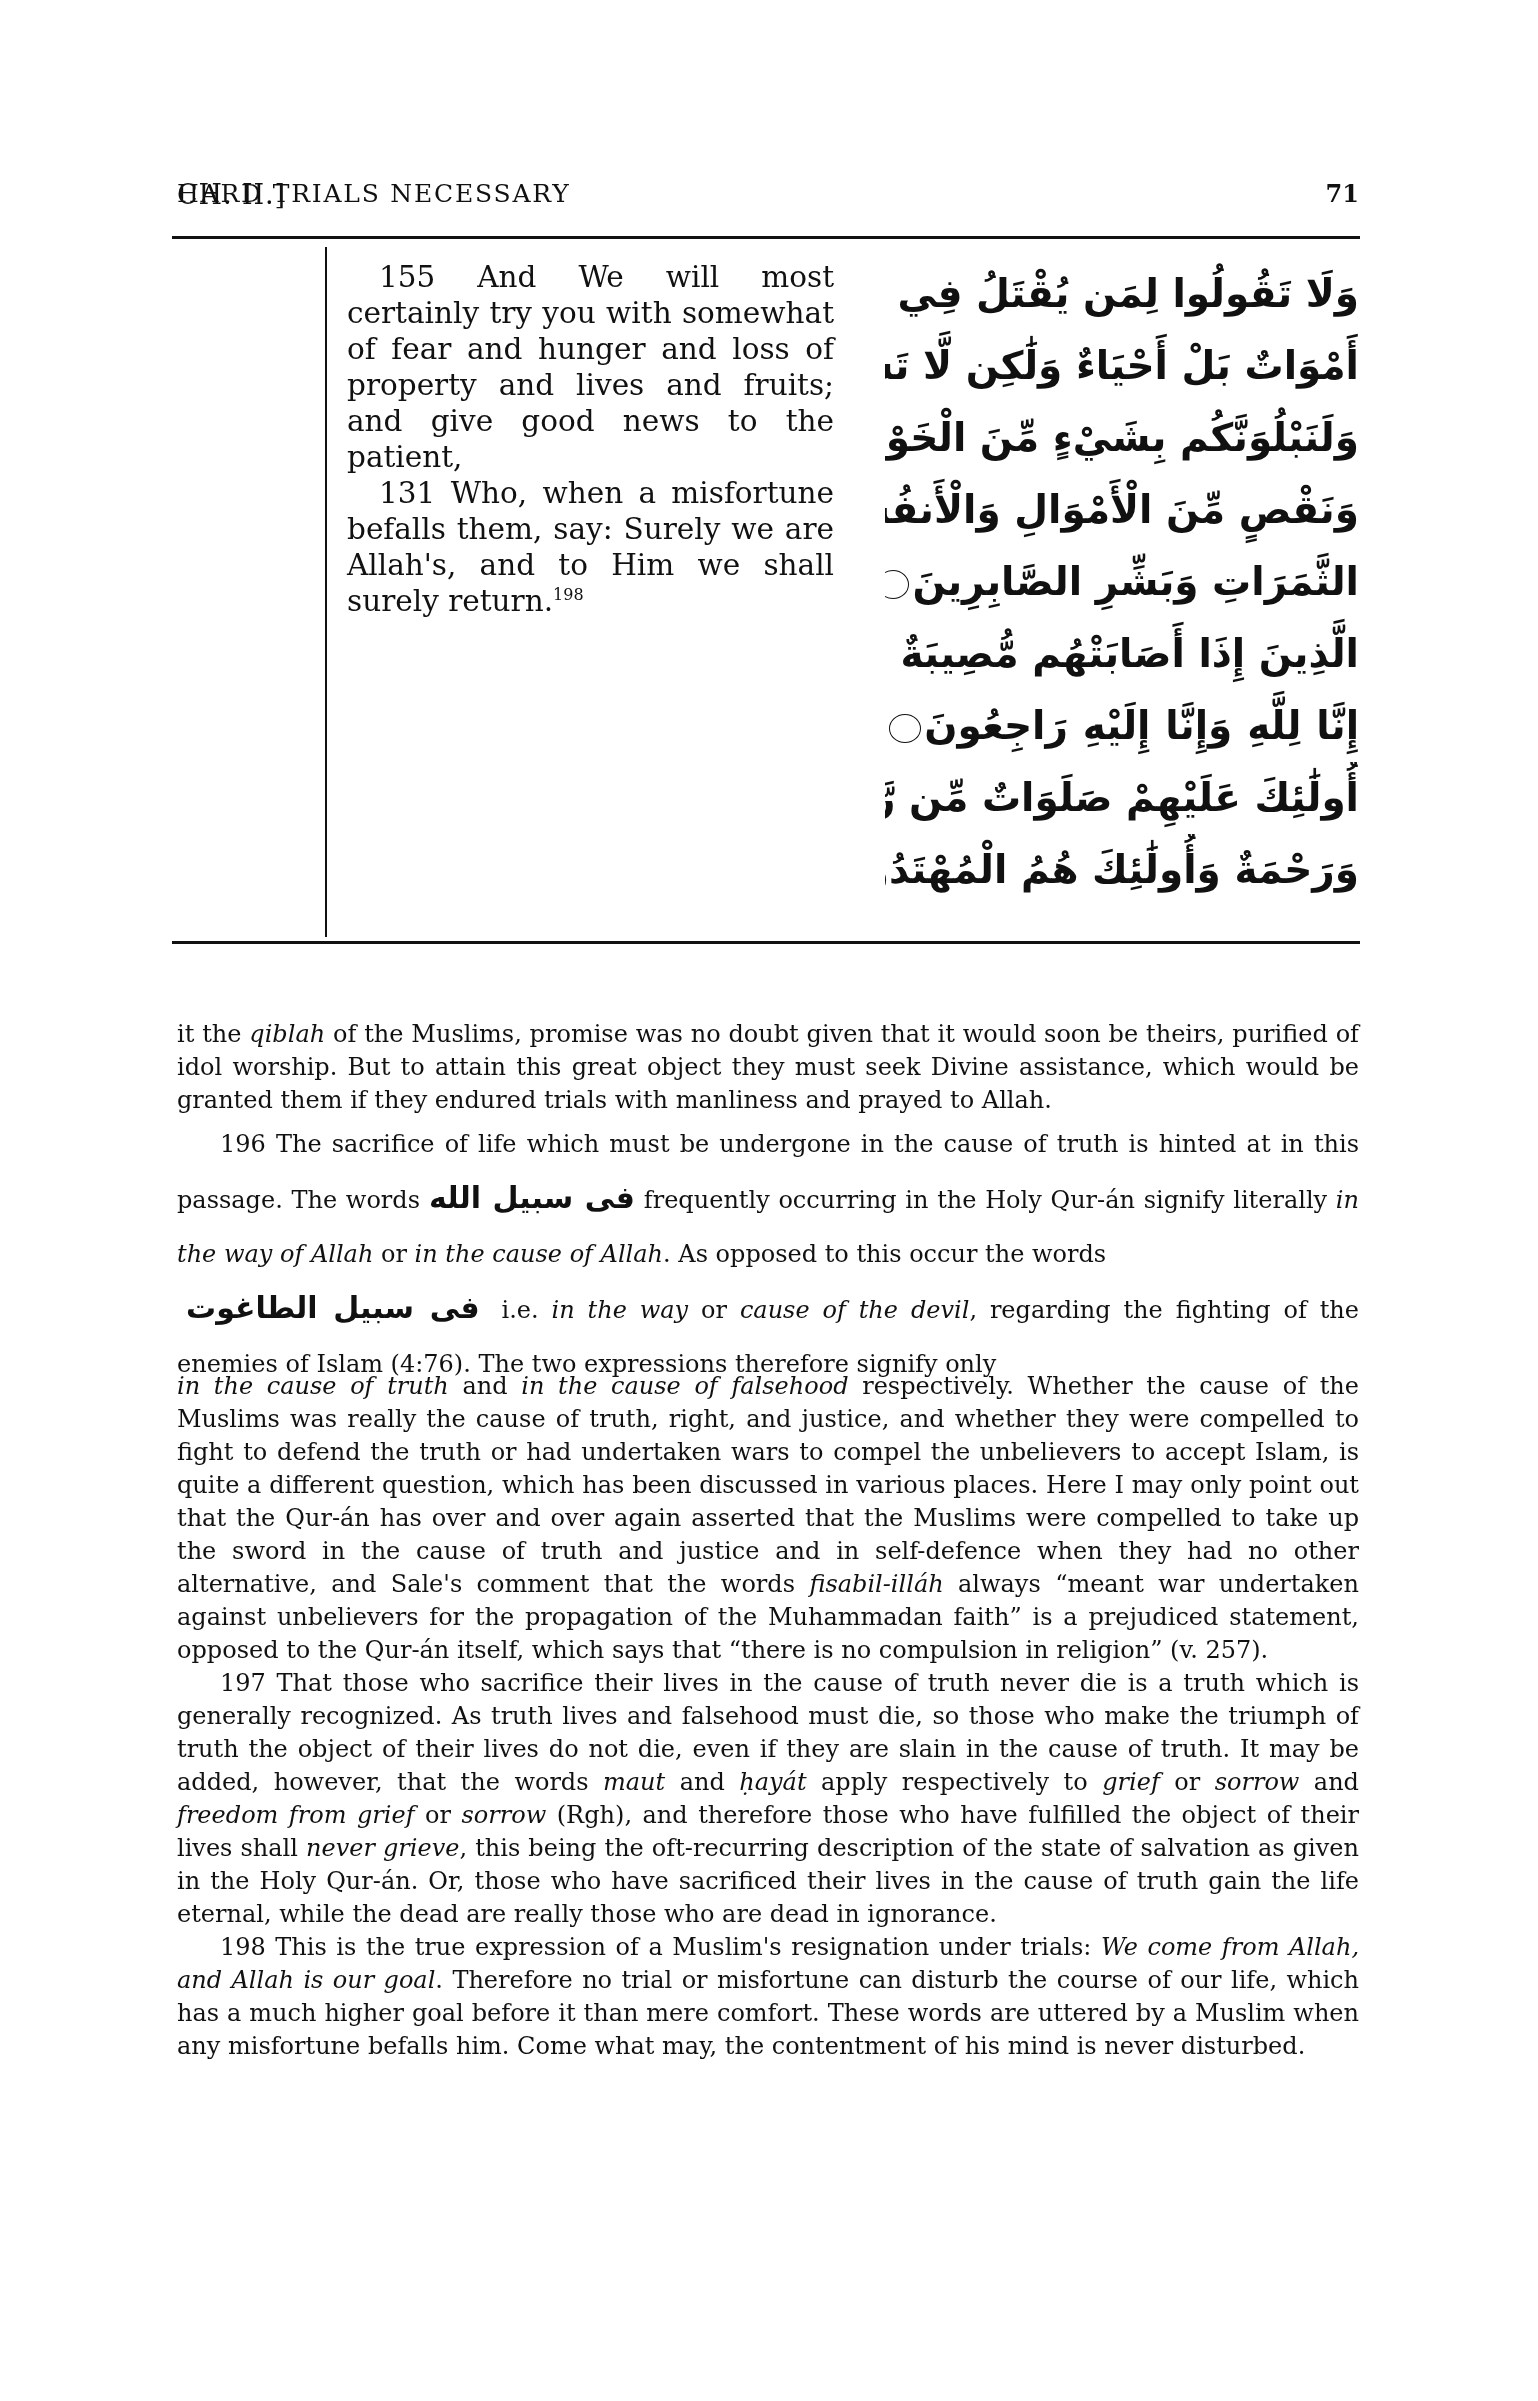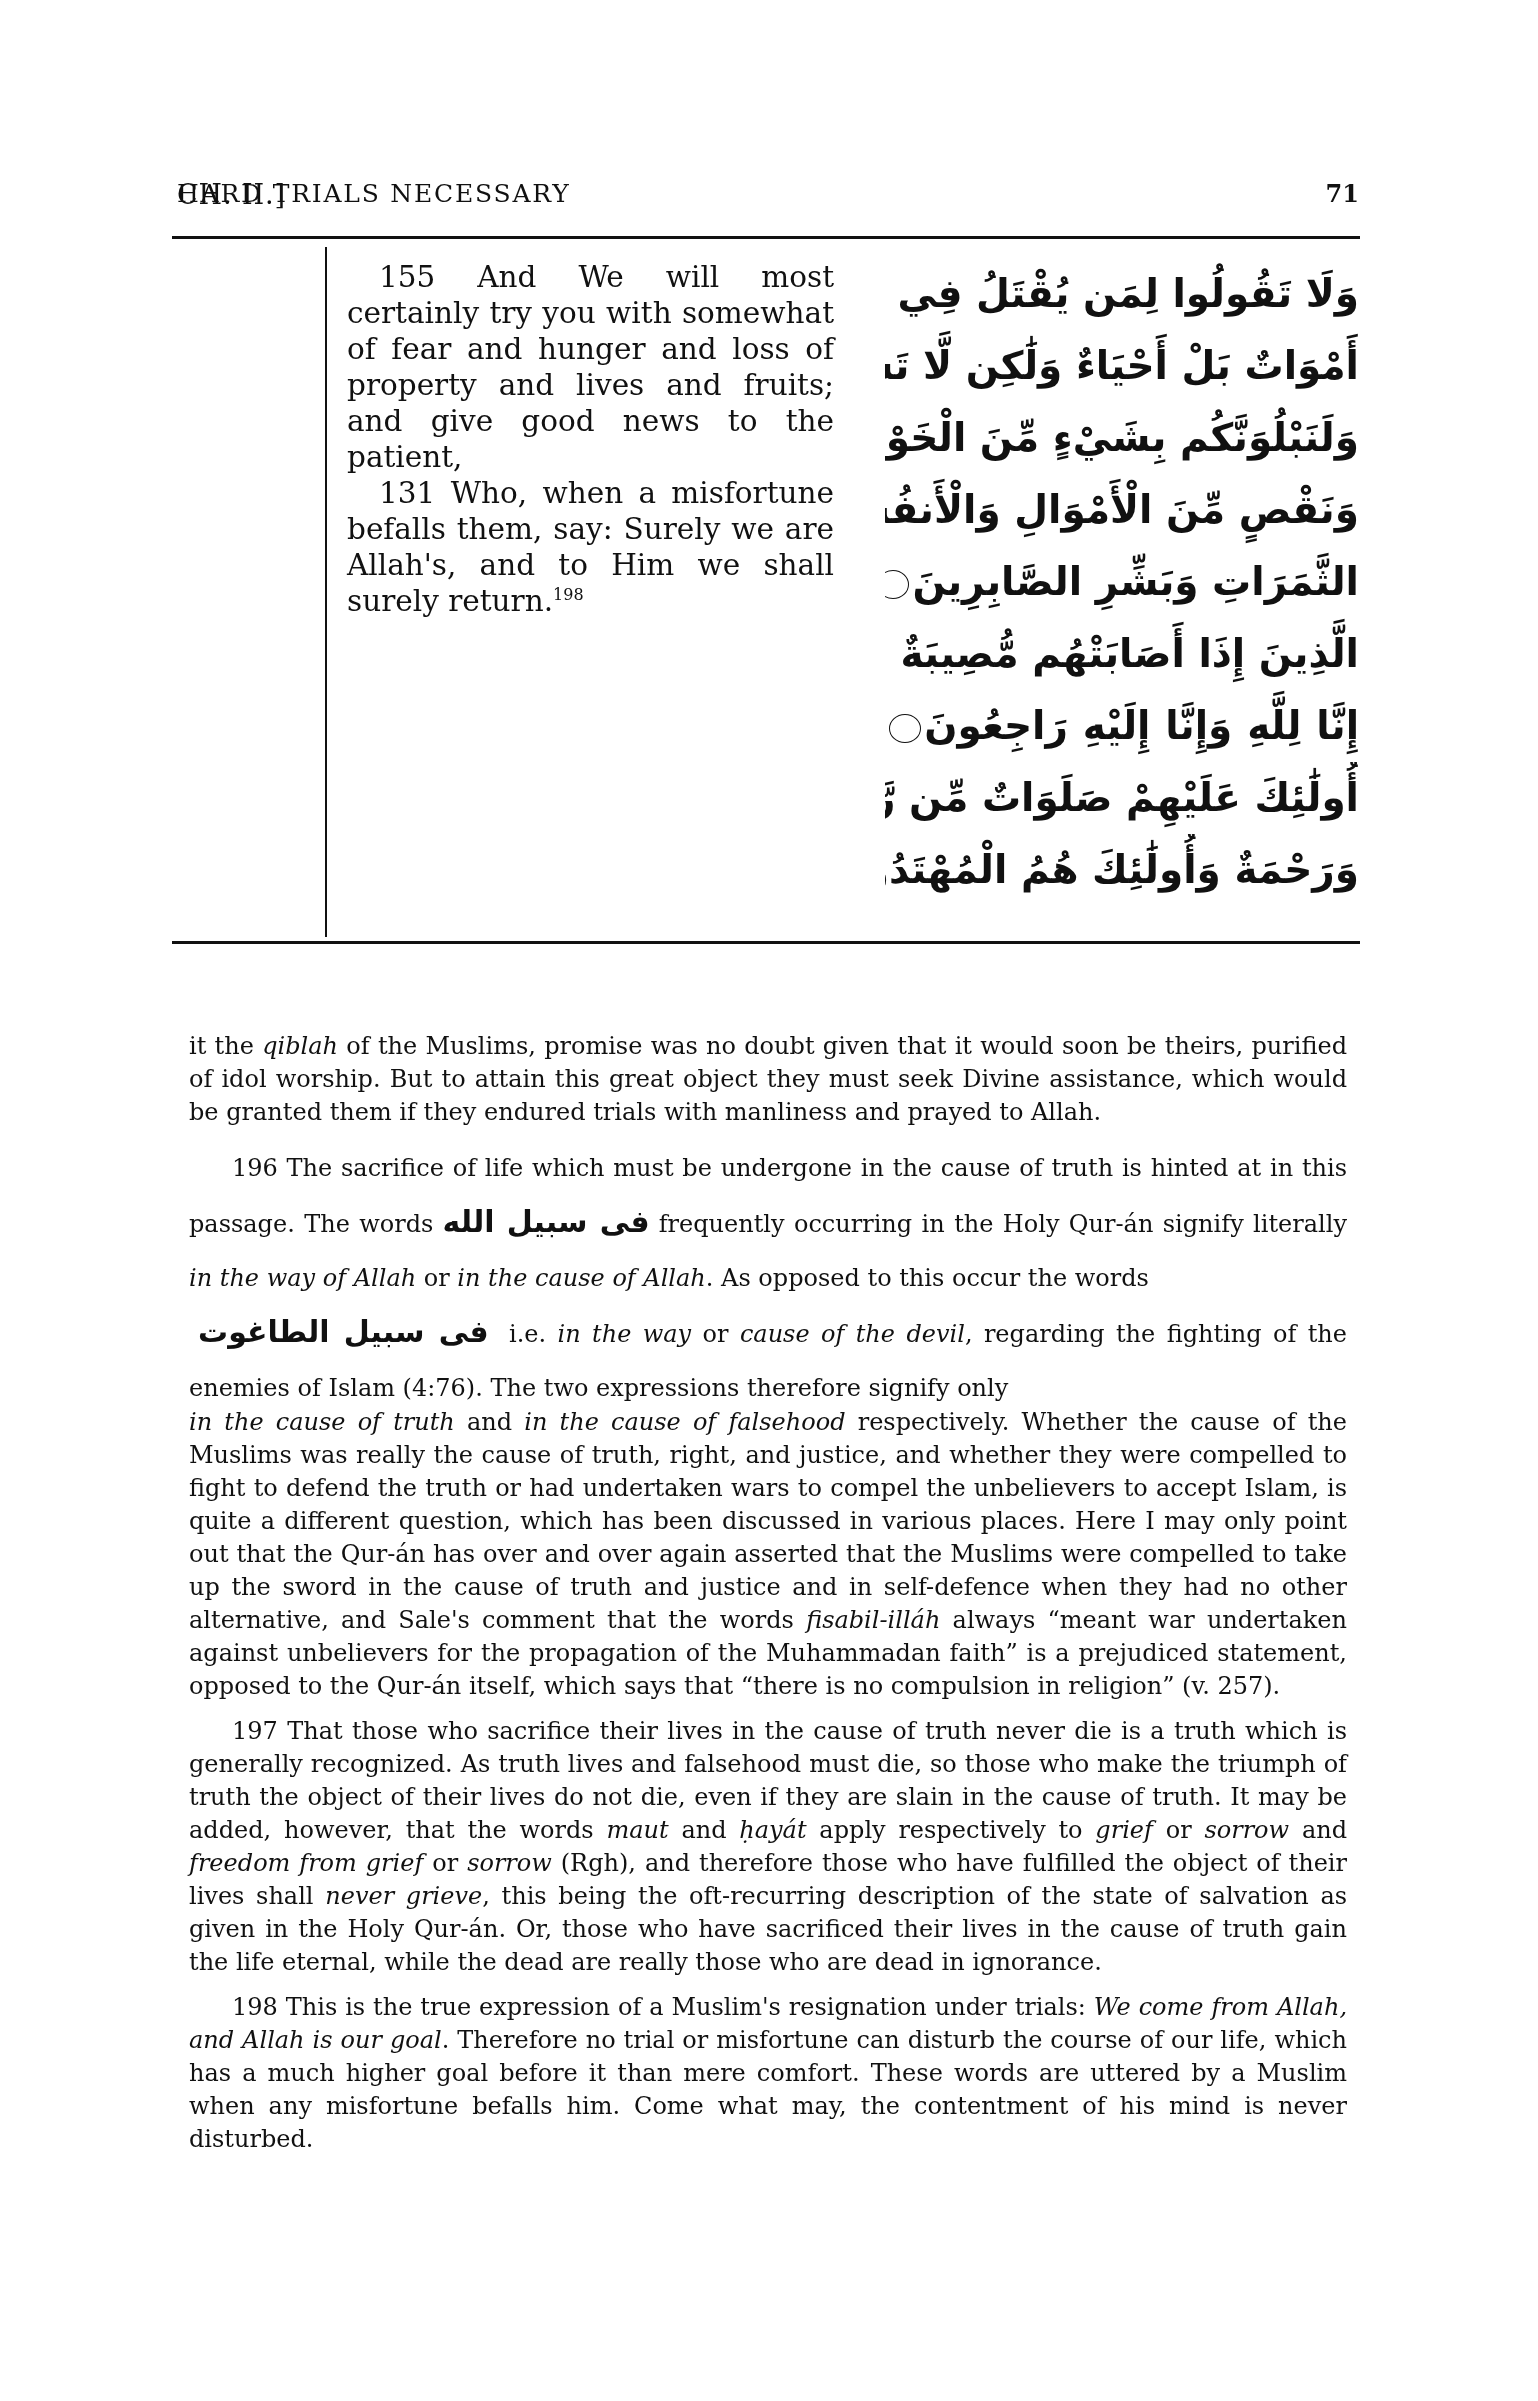--- a/index.html
+++ b/index.html
@@ -18,21 +18,21 @@
 
   .verses { position: absolute; left: 347px; top: 259px; width: 487px; font-size: 29.5px; line-height: 36px; text-align: justify; }
   .verse { text-indent: 32px; margin: 0; }
   .verse sup { font-size: 16px; line-height: 0; }
 
   .arabic { position: absolute; left: 885px; top: 258px; width: 474px; direction: rtl; text-align: justify; font-family: "DejaVu Sans", sans-serif; font-size: 39px; line-height: 72px; font-weight: bold; }
   .arabic-line { display: block; white-space: nowrap; overflow: hidden; text-align-last: justify; }
   .ayah-mark { display: inline-block; width: 30px; height: 27px; border: 1.8px solid #111; border-radius: 50%; vertical-align: middle; margin: 0 3.6px; }
 
   .notes { position: absolute; left: 177px; top: 1018px; width: 1182px; font-size: 24px; line-height: 33px; text-align: justify; }
-  .note-para { margin: 12px; }
+  .note-para { margin: 0; }
   .note-para.indent { text-indent: 43px; }
   .note-para.tall { line-height: 54px; }
   .inline-ar { font-family: "DejaVu Sans", sans-serif; font-weight: bold; font-size: 30px; direction: rtl; unicode-bidi: isolate; padding: 0 9px; }
   i { font-style: italic; }
 </style>
 </head>
 <body>
 
 <div class="page">
 

